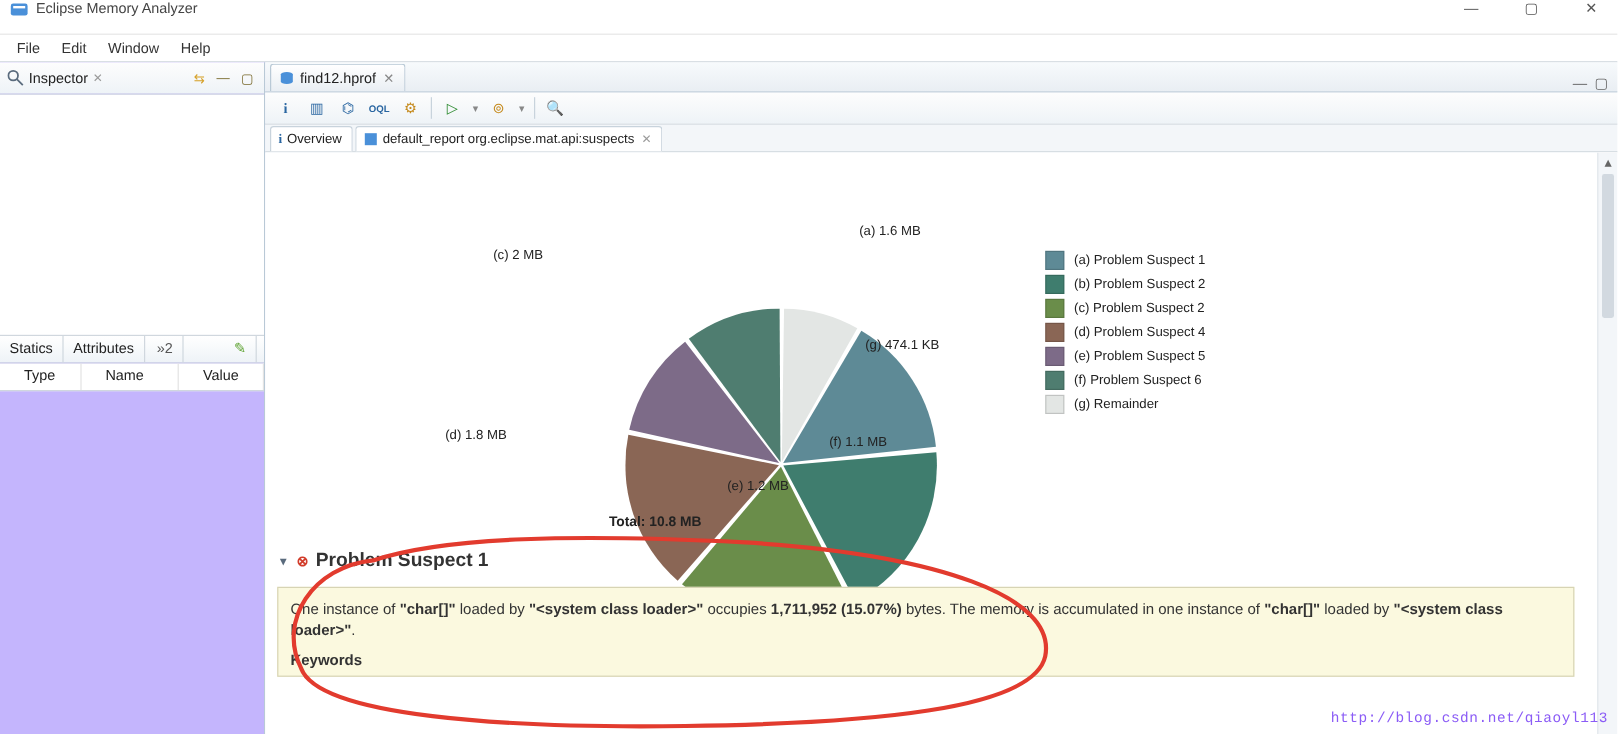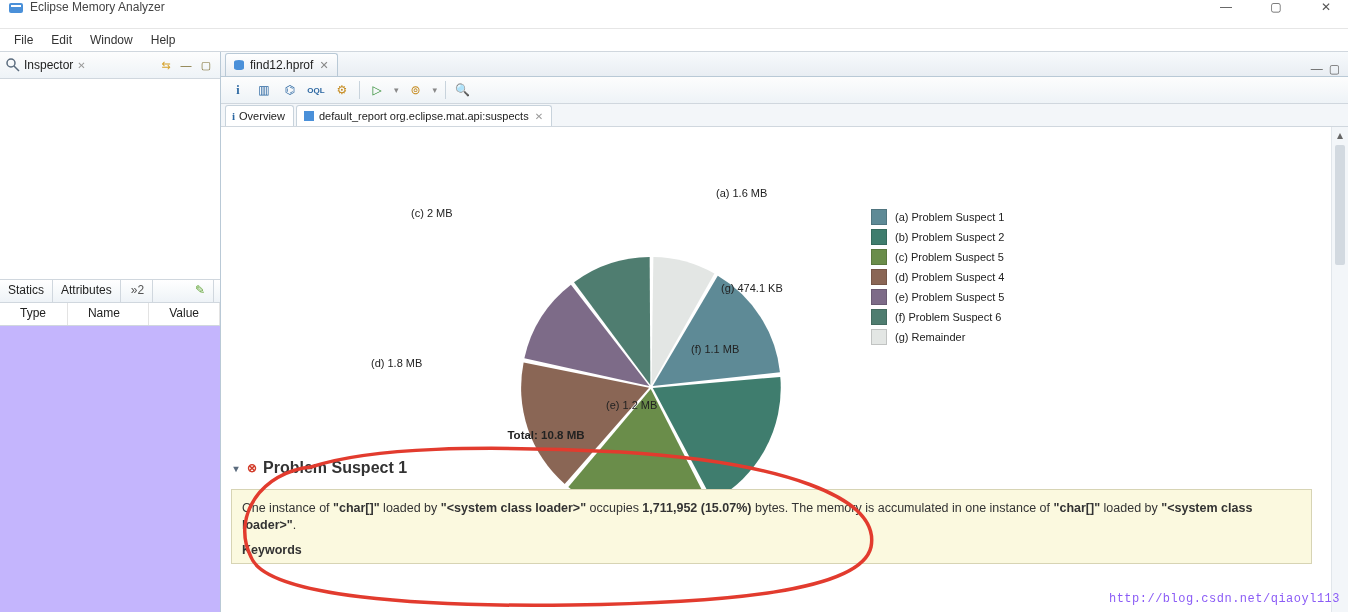--- a/index.html
+++ b/index.html
@@ -172,36 +172,36 @@
             <path d="M -1.6890473814705291 -1.0710363874059314 L -126.64351965182553 -28.82675399003843 A 128 128 0 0 1 -80.08017820425866 -102.25814331474383 Z" fill="#7d6b88"></path>
             <path d="M -0.6334985787223223 -1.8970185952585699 L -76.98534447284403 -104.63160687282111 A 128 128 0 0 1 -1.3335178952998925 -129.89510441280672 Z" fill="#4f7d70"></path>
             <path d="M 0.522013437332153 -1.9306739681377254 L 2.3819251756008994 -129.91716047482268 A 128 128 0 0 1 63.41031942227102 -113.41637246953611 Z" fill="#e3e6e4"></path>
           </svg>
       </div>
 
       <div class="slice-lbl" style="left:495px;top:60px">(a) 1.6 MB</div>
       <div class="slice-lbl" style="left:190px;top:80px">(c) 2 MB</div>
       <div class="slice-lbl" style="left:150px;top:230px">(d) 1.8 MB</div>
       <div class="slice-lbl" style="left:385px;top:272px">(e) 1.2 MB</div>
-      <div class="slice-lbl" style="left:470px;top:216px">(f) 1.1 MB</div>
+      <div class="slice-lbl" style="left:470px;top:236px">(f) 1.1 MB</div>
       <div class="slice-lbl" style="left:500px;top:155px">(g) 474.1 KB</div>
       <div class="pie-total" style="left:325px">Total: 10.8 MB</div>
 
       <div class="legend" style="left:650px" id="legend">
           <div class="legend-row">
             <span class="legend-sw" style="background: rgb(94, 138, 150);"></span>
             <span>(a) Problem Suspect 1</span>
           </div>
           <div class="legend-row">
             <span class="legend-sw" style="background: rgb(63, 125, 110);"></span>
             <span>(b) Problem Suspect 2</span>
           </div>
           <div class="legend-row">
             <span class="legend-sw" style="background: rgb(106, 141, 74);"></span>
-            <span>(c) Problem Suspect 5</span>
+            <span>(c) Problem Suspect 2</span>
           </div>
           <div class="legend-row">
             <span class="legend-sw" style="background: rgb(138, 102, 85);"></span>
             <span>(d) Problem Suspect 4</span>
           </div>
           <div class="legend-row">
             <span class="legend-sw" style="background: rgb(125, 107, 136);"></span>
             <span>(e) Problem Suspect 5</span>
           </div>
           <div class="legend-row">

